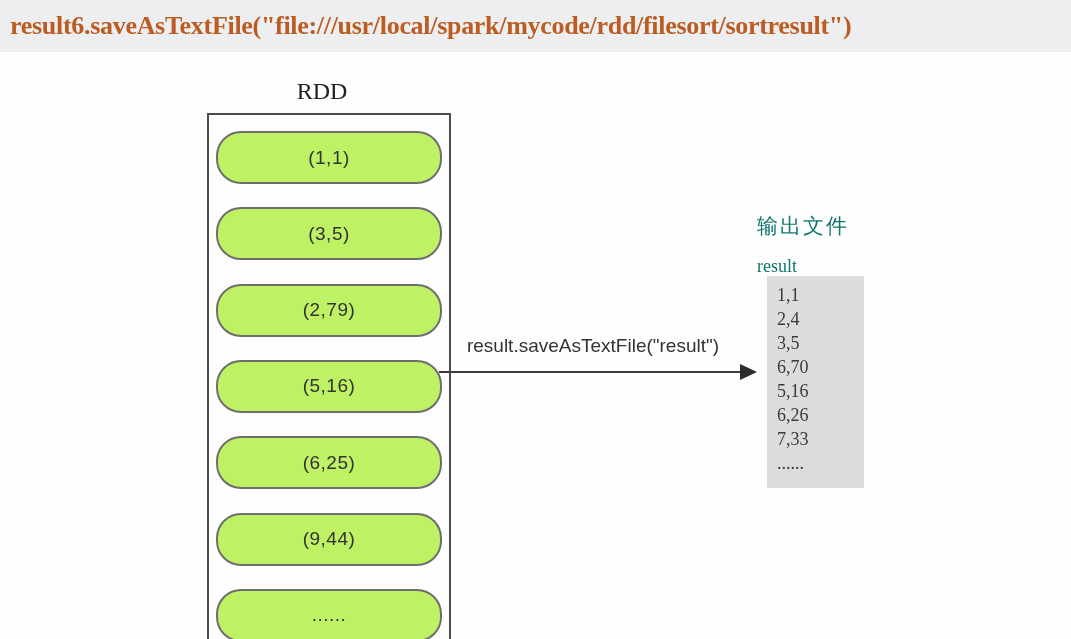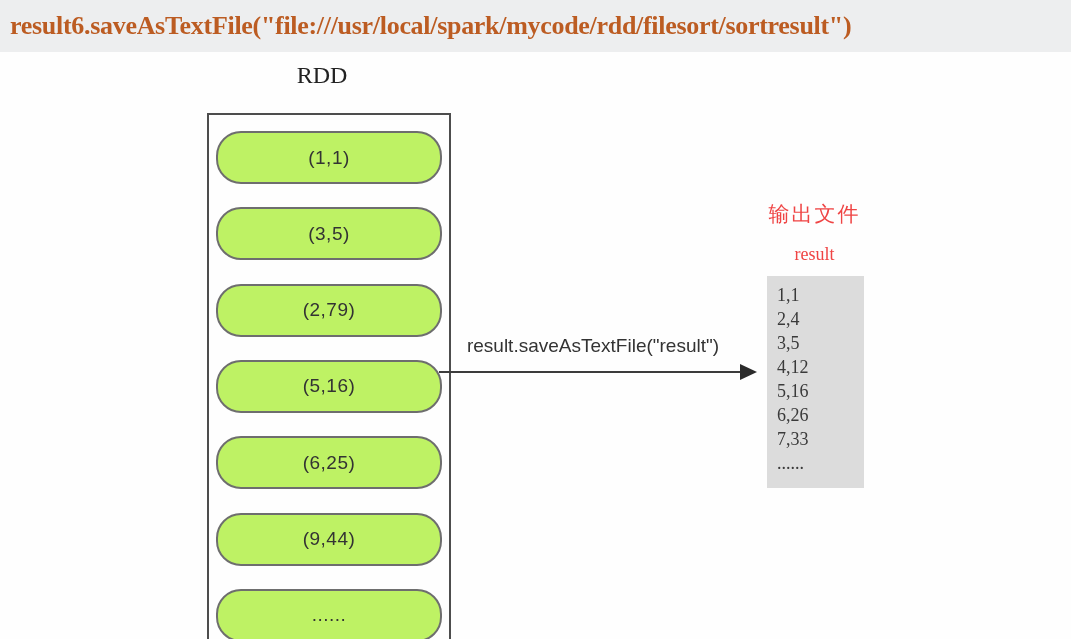--- a/index.html
+++ b/index.html
@@ -23,21 +23,21 @@
     font-weight: bold;
     font-size: 26px;
     letter-spacing: -0.3px;
     color: #bc5c22;
     white-space: nowrap;
     padding-left: 10px;
   }
 
   
   .rdd-label {
-    position: absolute; left: 207px; top: 62px; width: 230px;
+    position: absolute; left: 207px; top: 78px; width: 230px;
     text-align: center;
     font-family: "Liberation Serif", serif;
     font-size: 24px; color: #222;
   }
   .rdd-box {
     position: absolute; left: 207px; top: 113px;
     width: 226px; height: 511px;
     border: 2px solid #4d4d4d;
     background: #fefefe;
     display: flex; flex-direction: column;
@@ -70,24 +70,23 @@
   .arrow-head {
     position: absolute; left: 740px; top: 364px;
     width: 0; height: 0;
     border-top: 8px solid transparent;
     border-bottom: 8px solid transparent;
     border-left: 17px solid #2b2b2b;
   }
 
   
   .output-header {
-    position: absolute; left: 757px; top: 200px; width: 115px;
-    text-align: center;
+    position: absolute; left: 757px; top: 212px; width: 115px;
     font-family: "Liberation Serif", serif;
-    color: #ef4444;
+    color: #0f766e;
   }
   .output-title { font-size: 21px; letter-spacing: 2px; }
   .output-subtitle { font-size: 18px; margin-top: 16px; }
   .output-box {
     position: absolute; left: 767px; top: 276px;
     width: 97px; height: 212px;
     background: #dcdcdc;
     box-sizing: border-box;
     padding: 7px 6px 0 10px;
   }
@@ -125,20 +124,20 @@
 
   <div class="output-header">
     <div class="output-title">输出文件</div>
     <div class="output-subtitle">result</div>
   </div>
 
   <div class="output-box">
     <div class="output-line">1,1</div>
     <div class="output-line">2,4</div>
     <div class="output-line">3,5</div>
-    <div class="output-line">4,12</div>
+    <div class="output-line">6,70</div>
     <div class="output-line">5,16</div>
     <div class="output-line">6,26</div>
     <div class="output-line">7,33</div>
     <div class="output-line">......</div>
   </div>
 
 </div>
 
 </body></html>

